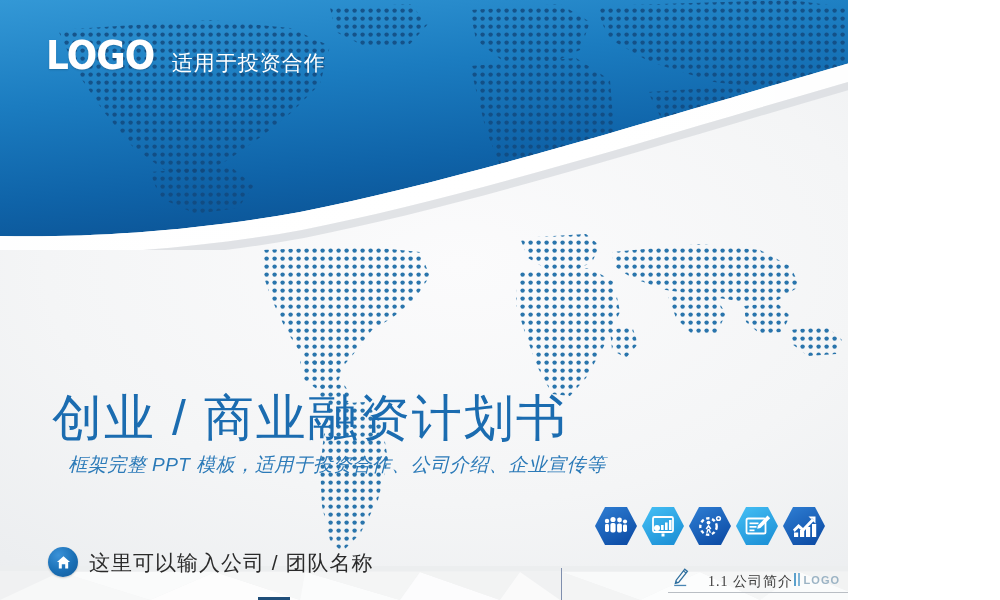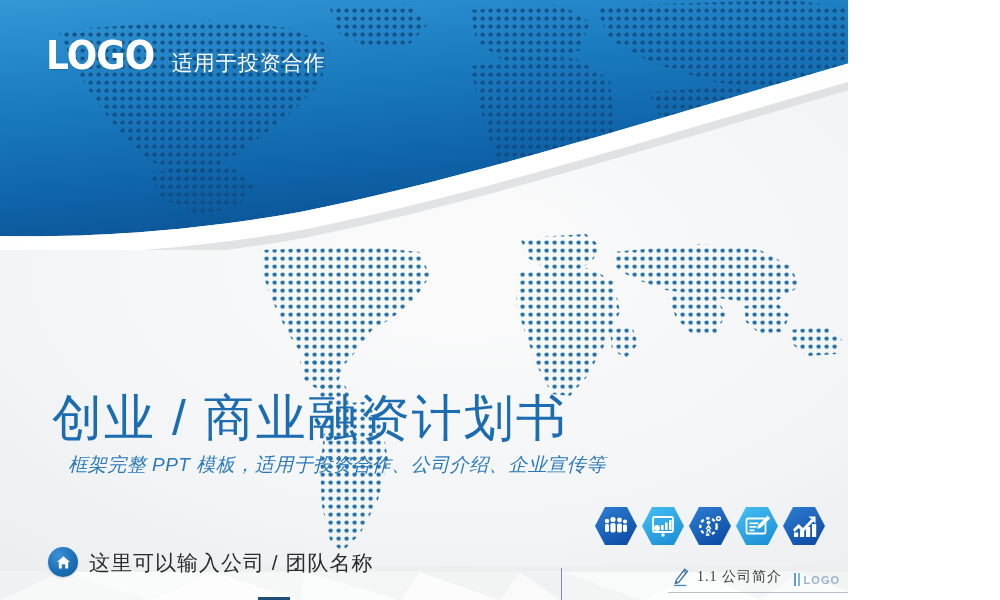--- a/index.html
+++ b/index.html
@@ -166,22 +166,22 @@
     background: #7f8fae;
     z-index: 10;
   }
 
   
   .footer-caption {
     position: absolute;
     left: 672px;
     top: 568px;
     display: flex;
-    align-items: flex-start;
-    gap: 8px;
+    align-items: flex-end;
+    gap: 19px;
     z-index: 11;
   }
   .caption-text {
     font-family: "Liberation Serif", "DejaVu Serif", serif;
     font-size: 14px;
     color: #3b3b3b;
     letter-spacing: 1px;
   }
   .caption-rule {
     position: absolute;

